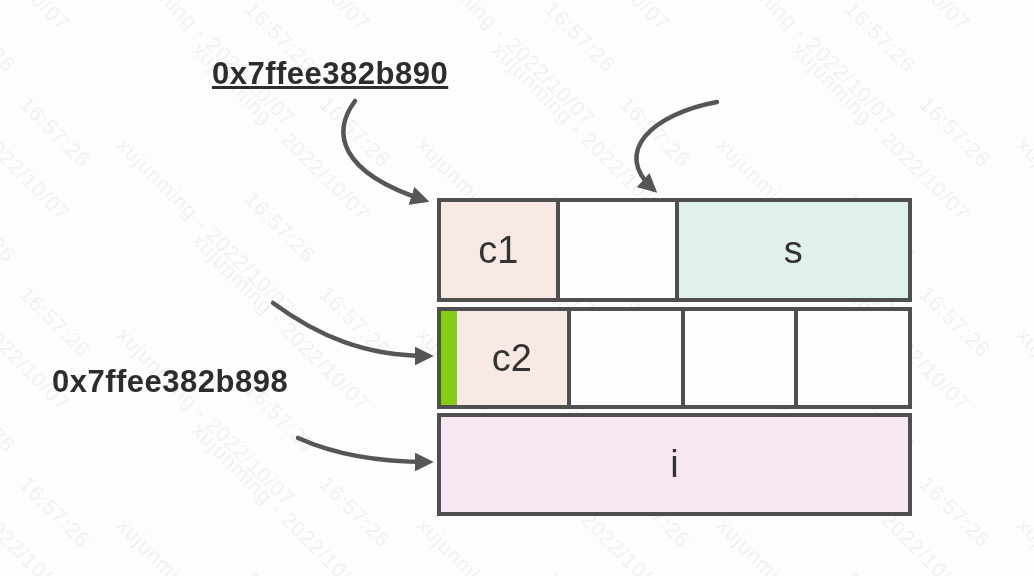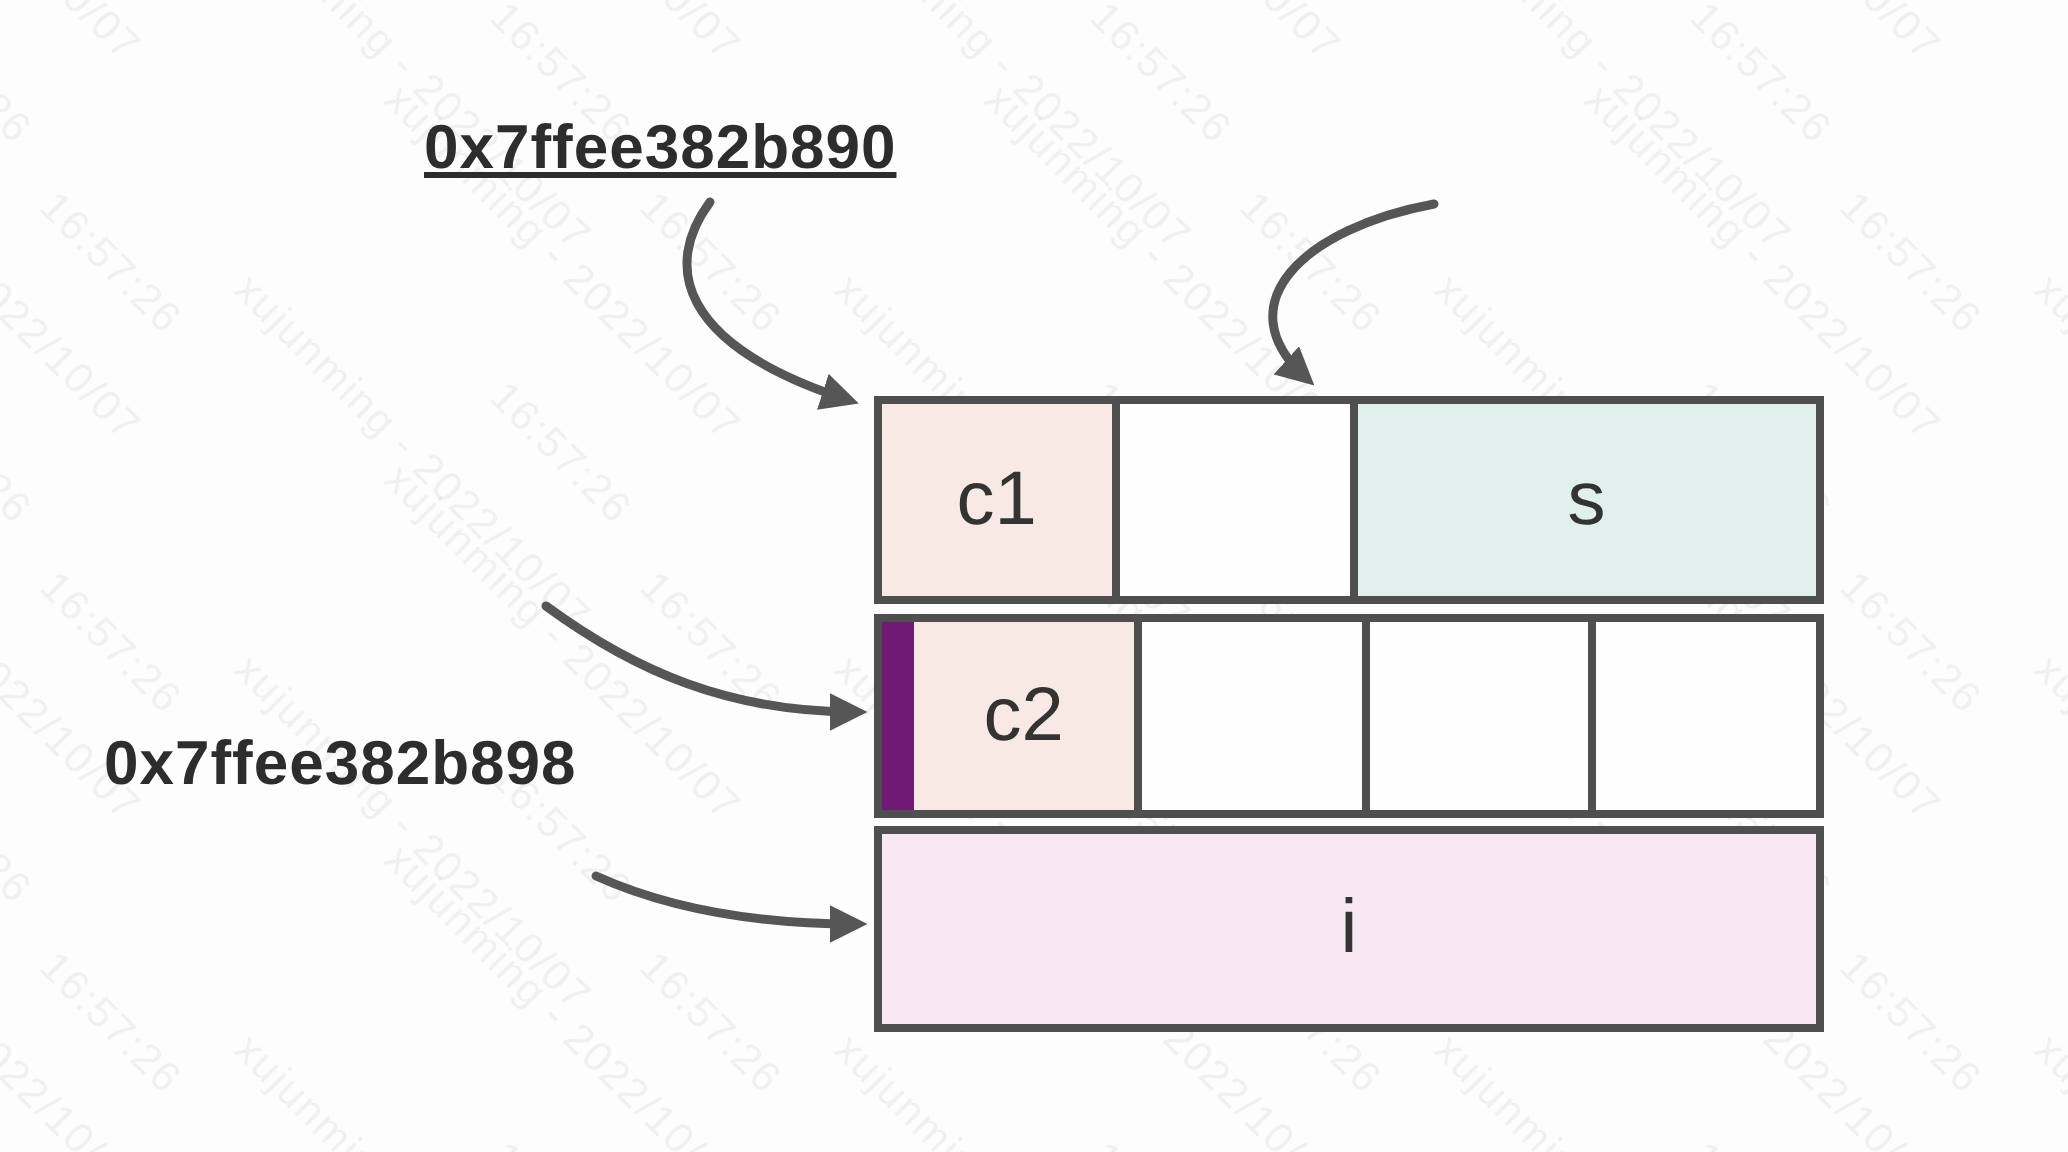--- a/index.html
+++ b/index.html
@@ -44,21 +44,21 @@
   #addr-898 { left: 52px;  top: 364px; }
 
   
   .mem-row {
     position: absolute;
     left: 437px;
     width: 475px;
     box-sizing: border-box;
     border: 4px solid #4f4f4f;
     display: flex;
-    background: #701a75;
+    background: #84cc16;
     z-index: 2;
   }
   #mem-row-0 { top: 198px; height: 104px; }
   #mem-row-1 { top: 307px; height: 102px; padding-left: 16px; }
   #mem-row-2 { top: 413px; height: 103px; }
 
   .mem-cell {
     box-sizing: border-box;
     border-right: 4px solid #4f4f4f;
     display: flex;

